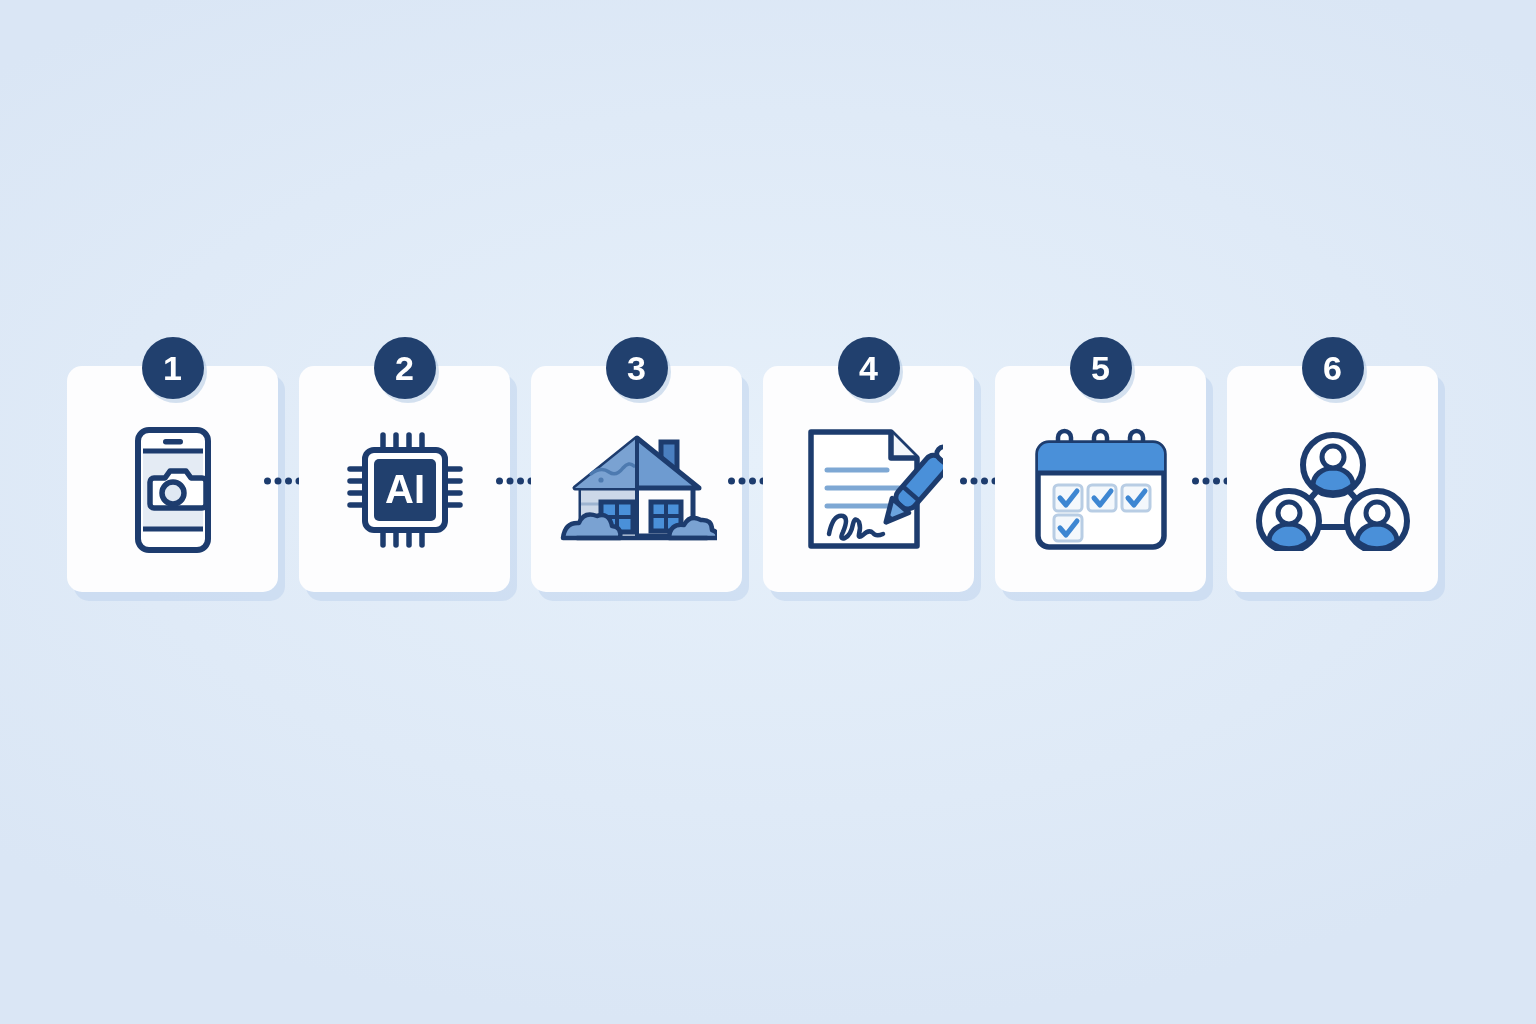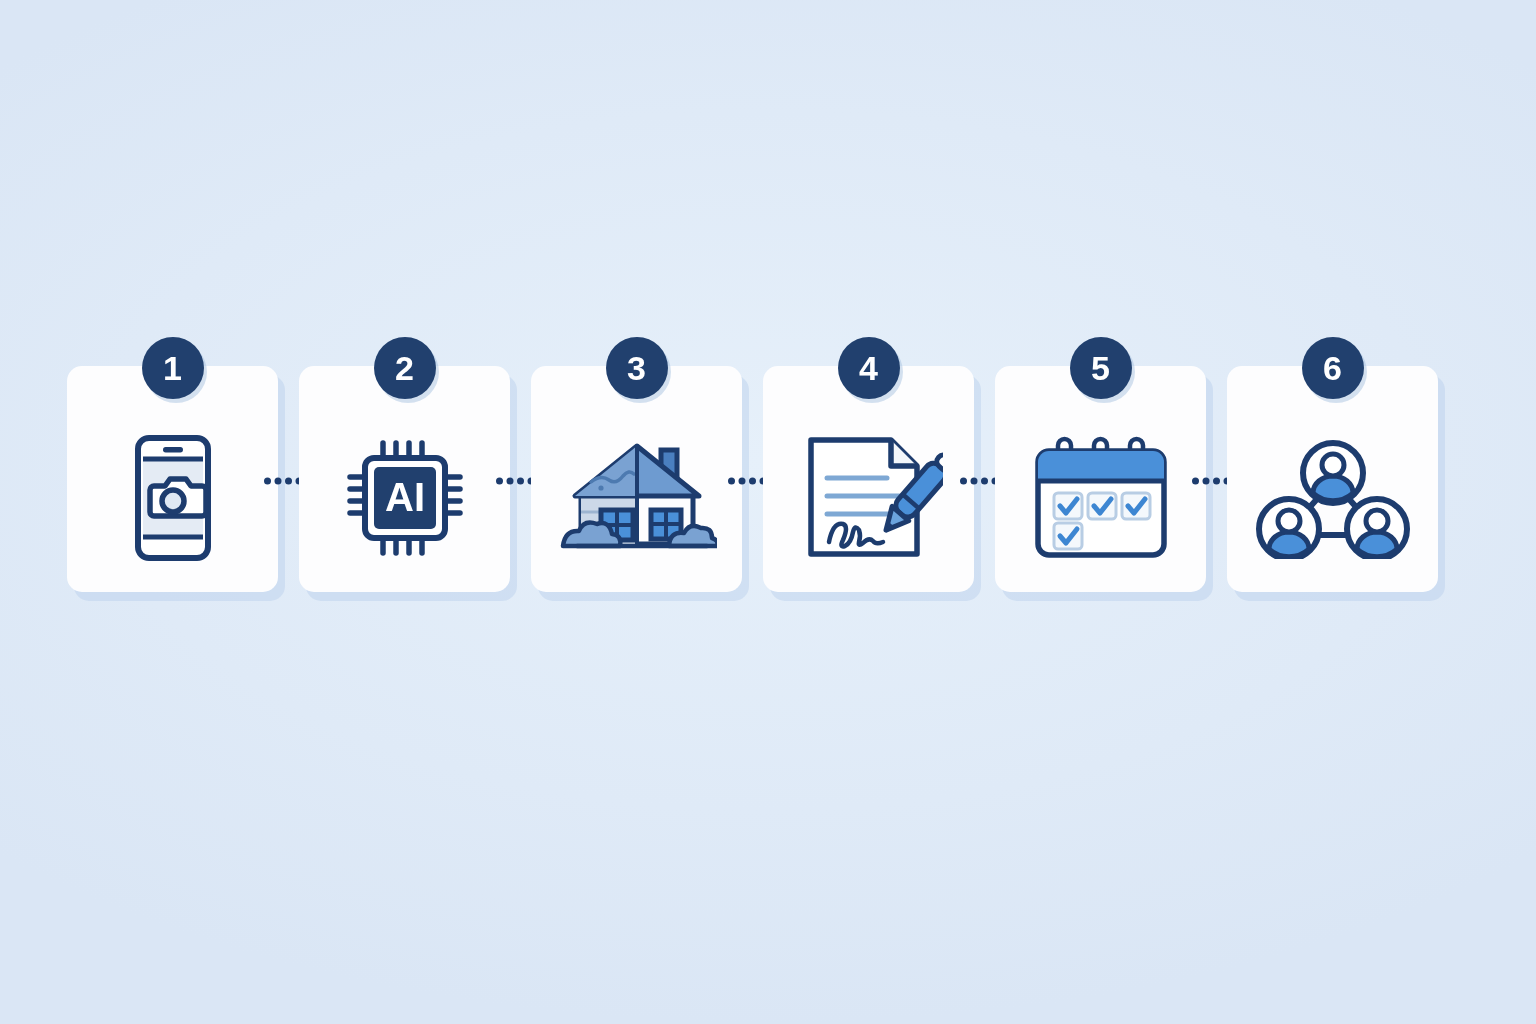--- a/index.html
+++ b/index.html
@@ -70,21 +70,21 @@
     line-height: 1;
     font-family: "Liberation Sans", sans-serif;
     box-shadow: 3px 4px 0 0 rgba(160, 188, 222, 0.45);
     z-index: 3;
   }
 
   .icon-wrap {
     position: absolute;
     left: 0;
     right: 0;
-    top: 62px;
+    top: 54px;
     height: 140px;
     display: flex;
     align-items: center;
     justify-content: center;
   }
 
   .connector {
     flex: 0 0 auto;
     width: 21px;
     height: 226px;

